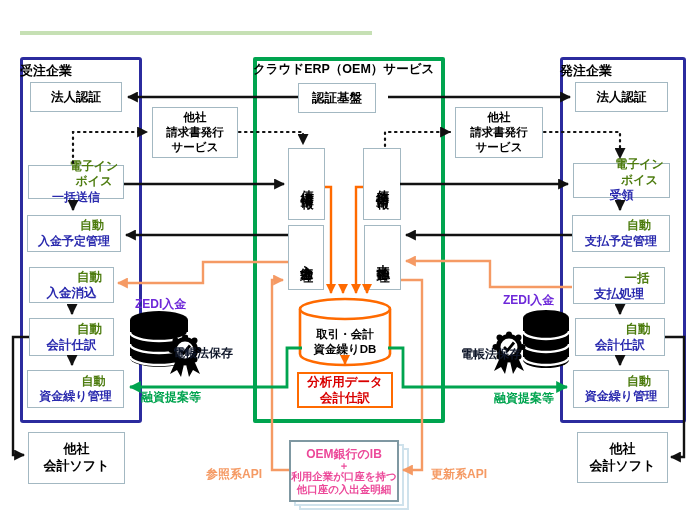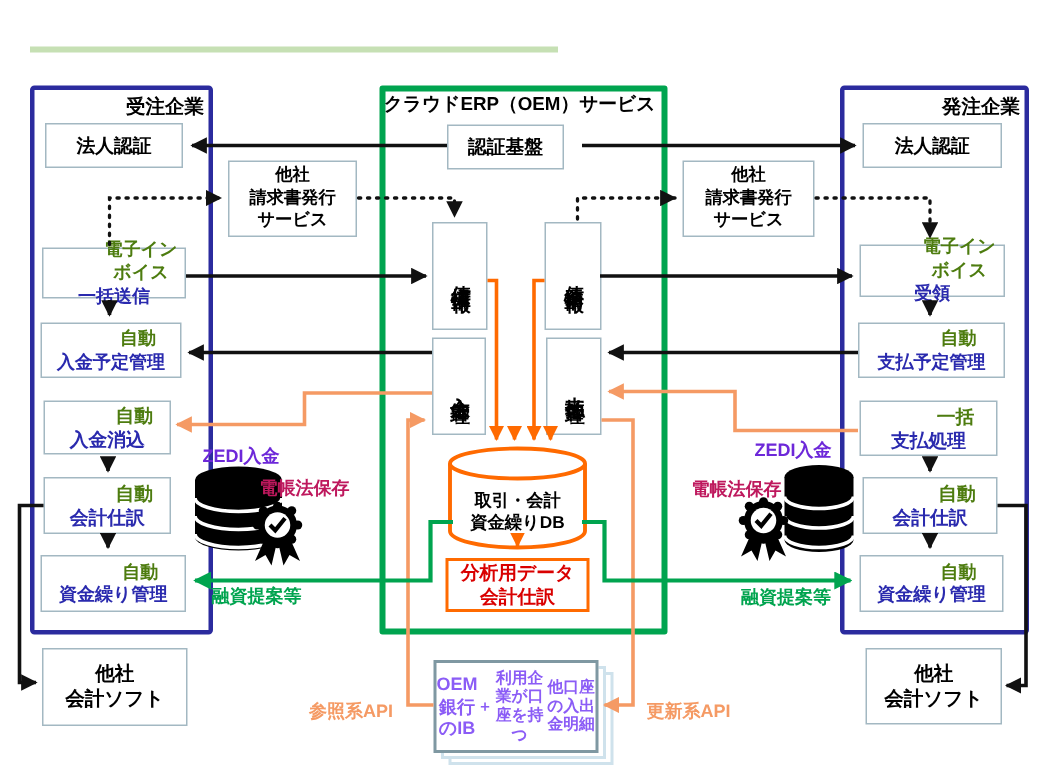--- a/index.html
+++ b/index.html
@@ -3,34 +3,34 @@
 <meta charset="utf-8">
 <style>
   html,body{margin:0;padding:0;background:#fff;}
   body{font-family:"Liberation Sans","DejaVu Sans",sans-serif;}
   #stage{position:relative;width:700px;height:522px;background:#fff;overflow:hidden;}
   .abs{position:absolute;}
   .page-title{position:absolute;left:20px;top:5px;font-size:21px;font-weight:bold;color:#0d0d0d;letter-spacing:0.5px;white-space:nowrap;}
   .title-underline{position:absolute;left:20px;top:31px;width:352px;height:4px;background:#c6e0b4;}
   .panel{position:absolute;border:3px solid #2b2b9e;border-radius:3px;}
   .panel.green{border:4px solid #00a44f;border-radius:2px;}
-  .panel-title{position:absolute;font-size:13px;font-weight:bold;color:#000;text-align:right;white-space:nowrap;}
+  .panel-title{position:absolute;font-size:13px;font-weight:bold;color:#000;text-align:left;white-space:nowrap;}
   .box{position:absolute;background:#fff;border:1.5px solid #a3b8c2;display:flex;flex-direction:column;align-items:center;justify-content:center;text-align:center;font-weight:bold;font-size:12.5px;line-height:1.28;color:#000;box-sizing:border-box;}
   .box.sm{font-size:11.5px;}
   .vbox{writing-mode:vertical-rl;text-orientation:upright;font-size:13px;letter-spacing:2px;}
   .t-red{color:#4d7c0f;margin-left:36px;}
   .t-blue{color:#2a2aae;}
   .lbl{position:absolute;font-weight:bold;font-size:12px;white-space:nowrap;}
   .lbl.orange{color:#6d28d9;}
   .lbl.orange-light{color:#f59a64;}
   .lbl.green{color:#00a44f;}
-  .lbl.blue{color:#be185d;}
+  .lbl.blue{color:#0f172a;margin-top:28px;}
   .bunseki{border:2.5px solid #ff6a00;color:#d90000;}
   .oem-shadow{position:absolute;background:#fff;border:2px solid #cfe2ec;box-sizing:border-box;}
-  .oem{position:absolute;background:#fff;border:2px solid #7f98a2;display:flex;flex-direction:row;align-items:center;justify-content:center;text-align:center;font-weight:bold;color:#8b5cf6;box-sizing:border-box;line-height:1.2;}
+  .oem{position:absolute;background:#fff;border:2px solid #7f98a2;display:flex;flex-direction:column;align-items:center;justify-content:center;text-align:center;font-weight:bold;color:#ec4899;box-sizing:border-box;line-height:1.2;}
   .oem .l1{font-size:12px;}
   .oem .l2{font-size:10px;line-height:0.9;}
   .oem .l3{font-size:10.5px;}
   .dbtext{position:absolute;text-align:center;font-weight:bold;font-size:11.5px;line-height:1.3;color:#000;}
   svg.layer{position:absolute;left:0;top:0;pointer-events:none;}
 </style>
 </head>
 <body>
 
 <div id="stage">

